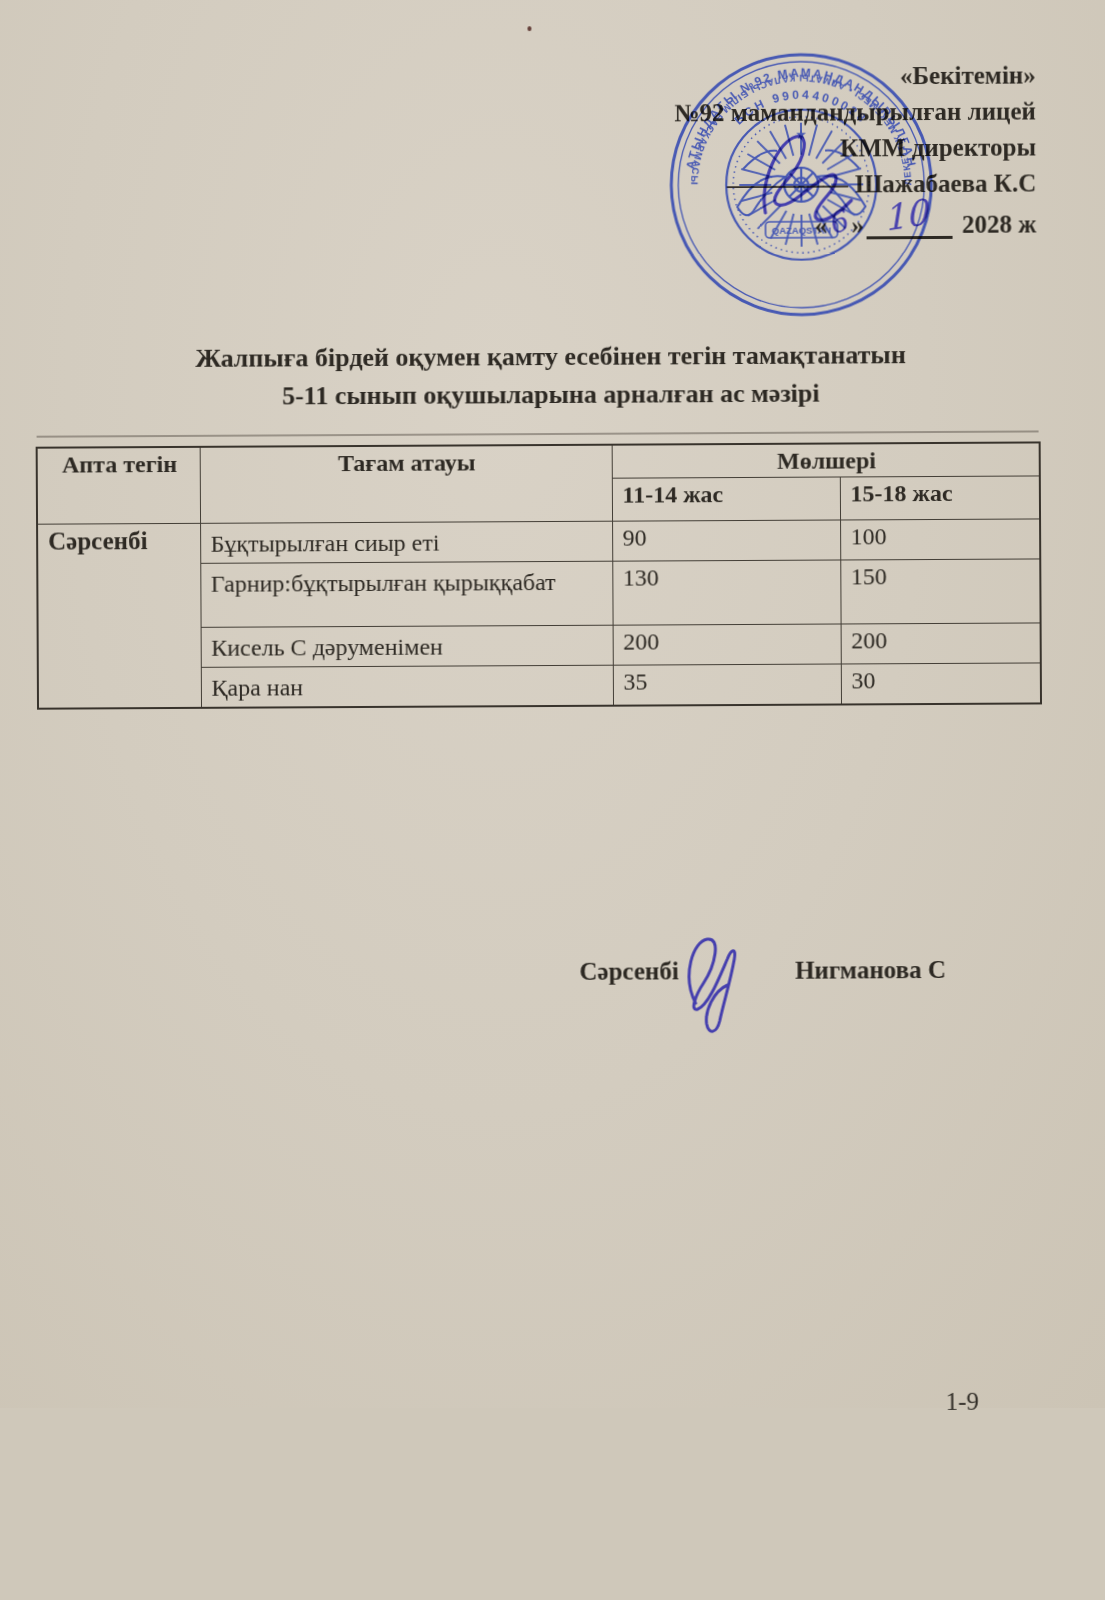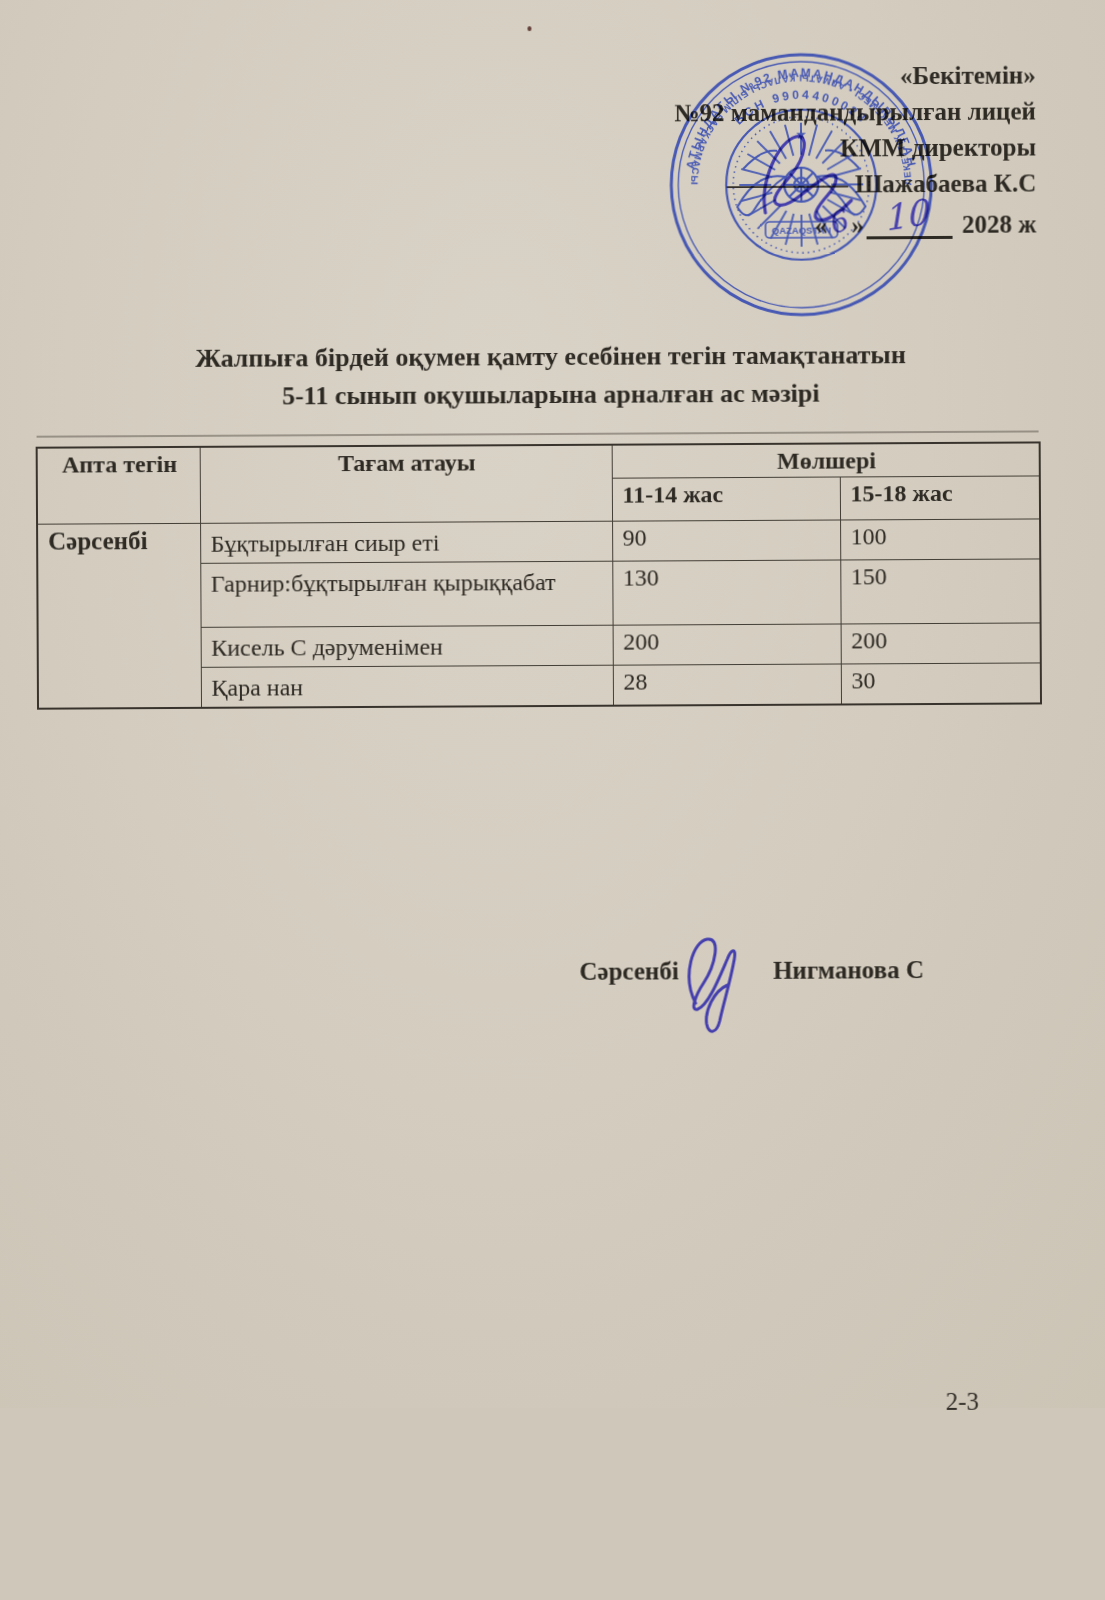--- a/index.html
+++ b/index.html
@@ -82,21 +82,21 @@
   th.h-day, th.h-dish, th.h-amt { font-weight: bold; text-align: center; padding-top: 7px; }
   th.h-age { font-weight: bold; text-align: left; padding-top: 6px; }
   td.c-day { font-weight: bold; font-size: 25px; padding-top: 6px; margin-top: 44px; }
   td.c-dish { padding-right: 48px; line-height: 34px; padding-top: 5px; }
   td.c-val { padding-top: 5px; }
   
   .footer-sign {
     position: absolute; left: 578px; top: 958px;
     font-weight: bold; font-size: 25px; white-space: nowrap;
   }
-  .footer-sign .nurse-name { margin-left: 88px; }
+  .footer-sign .nurse-name { margin-left: 110px; }
   .sig-nurse {
     position: absolute; left: 660px; top: 928px; width: 105px; height: 118px;
     mix-blend-mode: multiply;
   }
   .page-num {
     position: absolute; left: 942px; top: 1390px;
     font-size: 25px; color: #332f29;
   }
   .speck { position: absolute; border-radius: 50%; background: #64403a; }
   .speck1 { left: 531px; top: 26px; width: 4px; height: 5px; }
@@ -227,30 +227,30 @@
           <td class="c-val">130</td>
           <td class="c-val">150</td>
         </tr>
         <tr style="height:35px">
           <td class="c-dish">Кисель С дәруменімен</td>
           <td class="c-val">200</td>
           <td class="c-val">200</td>
         </tr>
         <tr style="height:33px">
           <td class="c-dish">Қара нан</td>
-          <td class="c-val">28</td>
+          <td class="c-val">35</td>
           <td class="c-val">30</td>
         </tr>
       </tbody>
     </table>
 
     <div class="footer-sign">
       <span>Сәрсенбі</span>
       <span class="nurse-name">Нигманова С</span>
     </div>
     <svg class="sig-nurse" viewBox="0 0 105 118">
       <path d="M 34,76 C 20,48 32,14 46,12 C 60,10 54,38 42,56 C 34,68 28,84 36,82 C 47,78 58,50 66,32 C 70,22 75,20 73,32 C 69,54 62,76 58,94 C 55,106 47,108 45,97 C 43,84 52,64 66,58" fill="none" stroke="#453fae" stroke-width="3" stroke-linecap="round"></path>
     </svg>
 
-    <div class="page-num">2-3</div>
+    <div class="page-num">1-9</div>
 
   </div>
 </div>
 
 </body></html>

